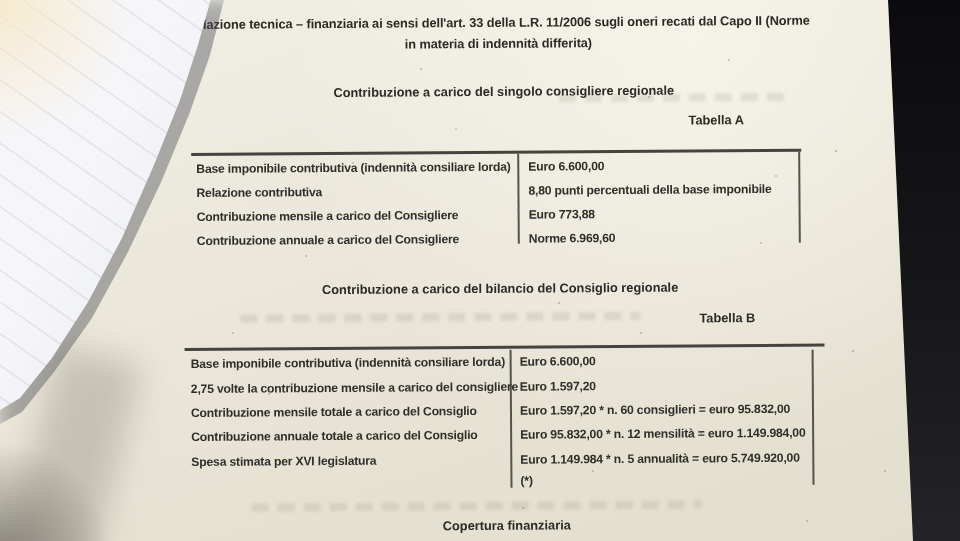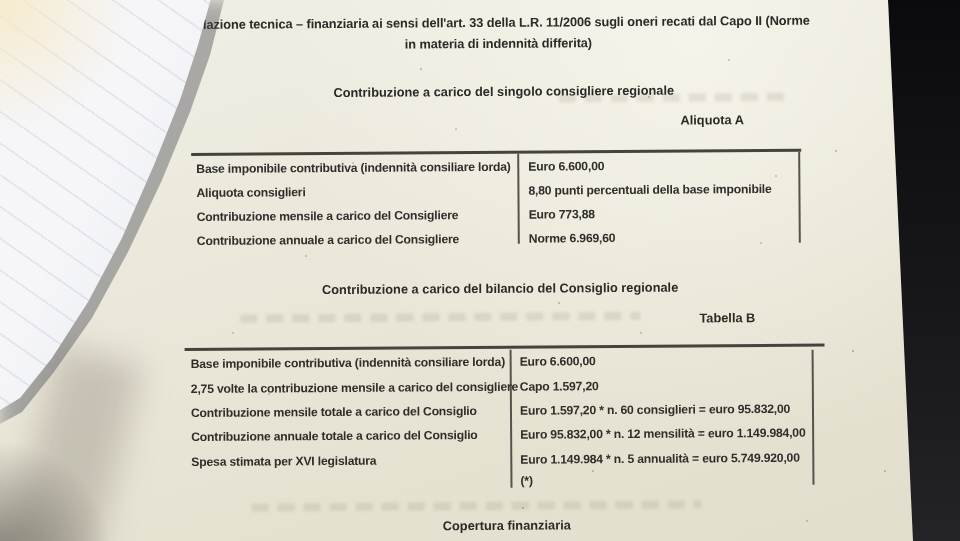--- a/index.html
+++ b/index.html
@@ -75,50 +75,50 @@
     <div class="content">
 
       <div class="t title center" style="left:130px;top:15px;width:740px;">Relazione tecnica – finanziaria ai sensi dell'art. 33 della L.R. 11/2006 sugli oneri recati dal Capo II (Norme</div>
       <div class="t title center" style="left:130px;top:36px;width:740px;">in materia di indennità differita)</div>
 
       <div class="ghost" style="left:560px;top:95px;width:230px;"></div>
       <div class="ghost" style="left:240px;top:313px;width:400px;"></div>
       <div class="ghost" style="left:250px;top:502px;width:450px;"></div>
 
       <div class="t heading center" style="left:145px;top:84px;width:720px;">Contribuzione a carico del singolo consigliere regionale</div>
-      <div class="t heading right" style="left:640px;top:114px;width:105px;">Aliquota A</div>
+      <div class="t heading right" style="left:640px;top:114px;width:105px;">Tabella A</div>
 
       <div class="rule" style="left:192px;top:151px;width:610px;height:3px;"></div>
       <div class="vline" style="left:518px;top:154px;height:90px;"></div>
       <div class="vline" style="left:799px;top:154px;height:91px;"></div>
 
       <div class="t cell" style="left:197px;top:156px;">Base imponibile contributiva (indennità consiliare lorda)</div>
       <div class="t cell" style="left:529px;top:156px;">Euro 6.600,00</div>
 
-      <div class="t cell" style="left:197px;top:180px;">Aliquota consiglieri</div>
+      <div class="t cell" style="left:197px;top:180px;">Relazione contributiva</div>
       <div class="t cell" style="left:529px;top:180px;">8,80 punti percentuali della base imponibile</div>
 
       <div class="t cell" style="left:197px;top:204px;">Contribuzione mensile a carico del Consigliere</div>
       <div class="t cell" style="left:529px;top:204px;">Euro 773,88</div>
 
       <div class="t cell" style="left:197px;top:228px;">Contribuzione annuale a carico del Consigliere</div>
       <div class="t cell" style="left:529px;top:228px;">Norme 6.969,60</div>
 
       <div class="t heading center" style="left:140px;top:281px;width:720px;">Contribuzione a carico del bilancio del Consiglio regionale</div>
       <div class="t heading right" style="left:650px;top:312px;width:105px;">Tabella B</div>
 
       <div class="rule" style="left:184px;top:346px;width:640px;height:3px;"></div>
       <div class="vline" style="left:509px;top:350px;height:138px;"></div>
       <div class="vline" style="left:811px;top:352px;height:135px;"></div>
 
       <div class="t cell" style="left:190px;top:351px;">Base imponibile contributiva (indennità consiliare lorda)</div>
       <div class="t cell" style="left:519px;top:351px;">Euro 6.600,00</div>
 
       <div class="t cell" style="left:190px;top:376px;">2,75 volte la contribuzione mensile a carico del consigliere</div>
-      <div class="t cell" style="left:519px;top:376px;">Capo 1.597,20</div>
+      <div class="t cell" style="left:519px;top:376px;">Euro 1.597,20</div>
 
       <div class="t cell" style="left:190px;top:400px;">Contribuzione mensile totale a carico del Consiglio</div>
       <div class="t cell" style="left:519px;top:400px;">Euro 1.597,20 * n. 60 consiglieri = euro 95.832,00</div>
 
       <div class="t cell" style="left:190px;top:424px;">Contribuzione annuale totale a carico del Consiglio</div>
       <div class="t cell" style="left:519px;top:424px;">Euro 95.832,00 * n. 12 mensilità = euro 1.149.984,00</div>
 
       <div class="t cell" style="left:190px;top:449px;">Spesa stimata per XVI legislatura</div>
       <div class="t cell" style="left:519px;top:449px;">Euro 1.149.984 * n. 5 annualità = euro 5.749.920,00</div>
       <div class="t cell" style="left:519px;top:470px;">(*)</div>

